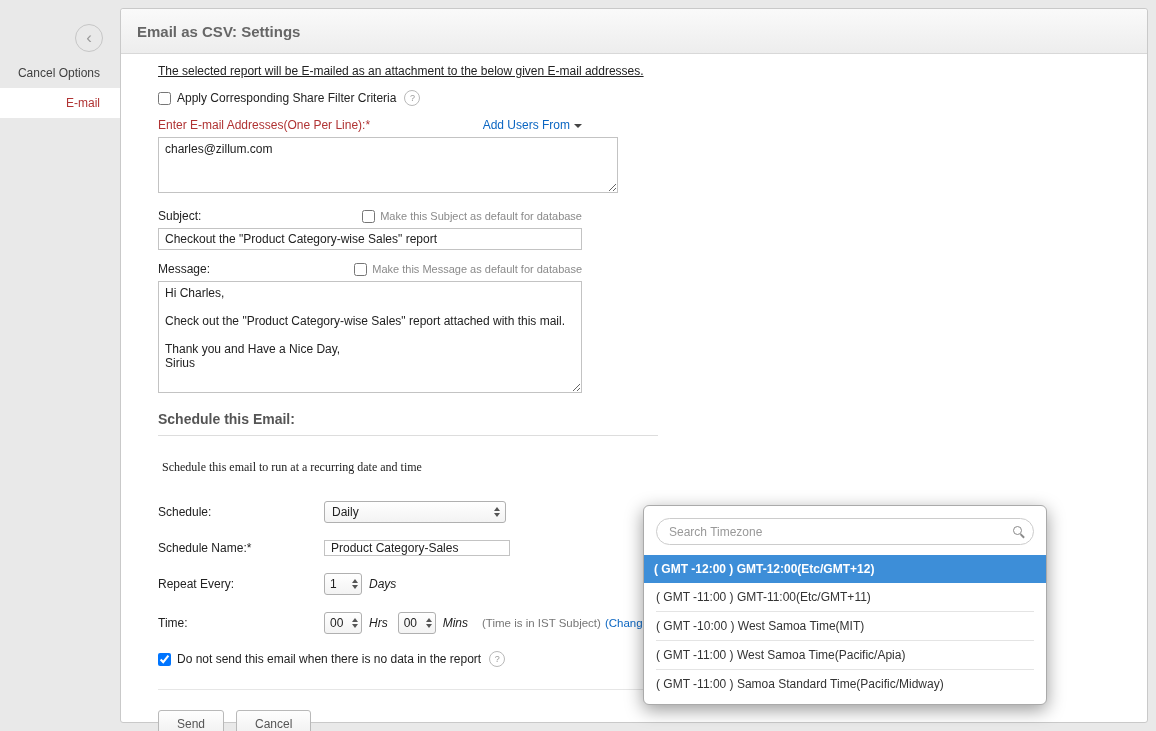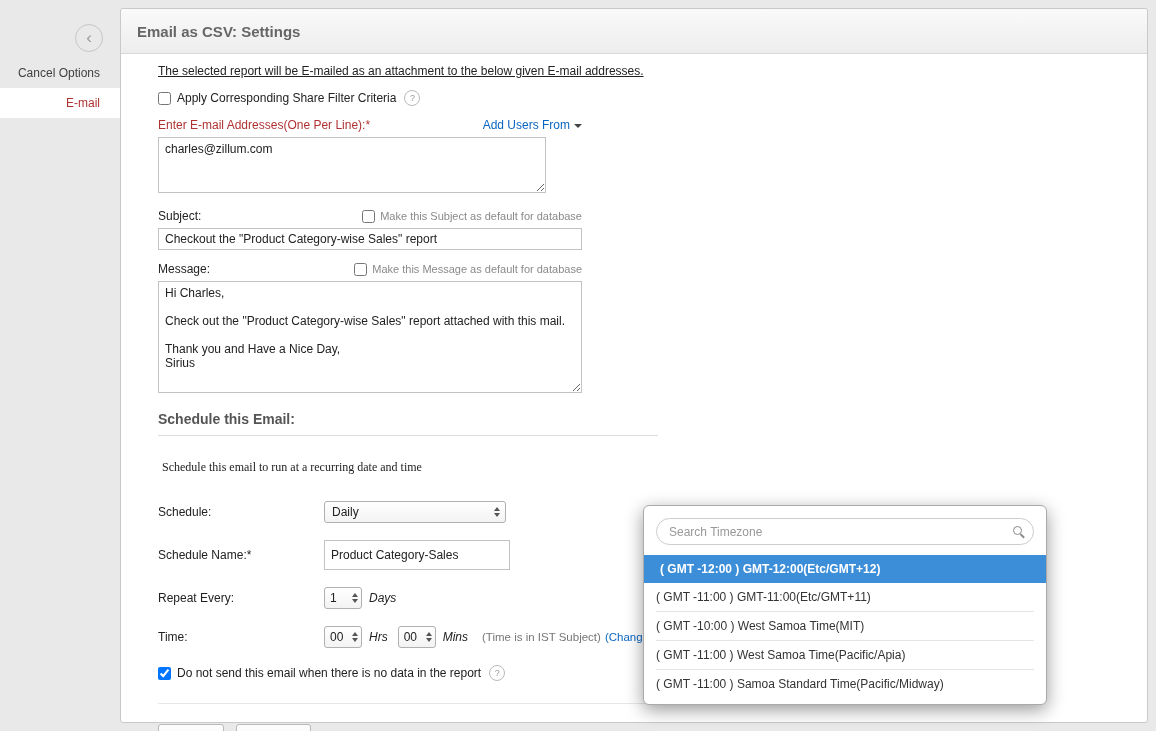--- a/index.html
+++ b/index.html
@@ -68,21 +68,21 @@
   .caret-down{
     display:inline-block; width:0; height:0;
     border-left:4px solid transparent; border-right:4px solid transparent;
     border-top:4px solid #444; margin-left:4px; vertical-align:middle;
   }
 
   textarea,.text-input{
     font-family:inherit; font-size:12px; color:#222;
     border:1px solid #c3c3c3; box-sizing:border-box; padding:4px 6px; background:#fff;
   }
-  .email-area{ width:388px; height:56px; resize:both; display:block; margin-bottom:16px; }
+  .email-area{ width:460px; height:56px; resize:both; display:block; margin-bottom:16px; }
   .default-check{ display:flex; align-items:center; gap:5px; }
   .muted{ color:#8a8a8a; font-size:11px; }
   .text-input.w424i{ width:424px; height:22px; display:block; margin:3px 0 12px; }
   .message-area{ width:424px; height:112px; resize:both; display:block; margin:3px 0 0; }
 
   .section-title{ font-size:14px; color:#555; font-weight:bold; margin:18px 0 0; }
   .section-rule{ border:none; border-top:1px solid #ddd; width:500px; margin:8px 0 0; }
   .sched-desc{ font-size:12px; color:#222; margin:24px 4px 26px;font-family:Liberation Serif, serif; }
 
   .form-row{ display:flex; align-items:center; margin-bottom:17px; font-size:12px; }
@@ -92,21 +92,21 @@
     border:1px solid #b0b0b0; border-radius:3px; background:linear-gradient(#fff,#f3f3f3);
     height:22px; padding:0 5px 0 7px; box-sizing:border-box; cursor:pointer; color:#222;
   }
   .w182{ width:182px; }
   .w36{ width:38px; padding:0 3px 0 5px; }
   .caret-ud{ display:flex; flex-direction:column; gap:2px; margin-left:4px; }
   .caret-ud i{ display:block; width:0; height:0;
     border-left:3px solid transparent; border-right:3px solid transparent; }
   .caret-ud .u{ border-bottom:4px solid #555; }
   .caret-ud .d{ border-top:4px solid #555; }
-  .name-input{ width:186px; height:30px; }
+  .name-input{ width:186px; height:16px; }
   .unit{ margin:0 10px 0 7px;font-style:italic; }
   .note{ margin-left:4px; color:#777; font-size:11.5px; }
   .change{ margin-left:4px; font-size:11.5px; }
 
   .nodata{ margin-top:14px; }
   .bottom-rule{ border:none; border-top:1px solid #e6e6e6; width:488px; margin:22px 0 0; }
 
   .btn-row{ margin-top:20px; display:flex; gap:12px; }
   .btn{
     font-family:inherit; font-size:12px; color:#555;
@@ -135,21 +135,21 @@
     content:""; position:absolute; width:5px; height:1.5px; background:#8a8a8a;
     right:-4px; bottom:-2px; transform:rotate(45deg);
   }
   .tz-item{
     height:28px; line-height:28px; font-size:12px; color:#333;
     margin:0 12px; border-bottom:1px solid #e4e4e4; cursor:pointer;
     white-space:nowrap; overflow:hidden;
   }
   .tz-item:last-child{ border-bottom:none; }
   .tz-item.selected{
-    margin:0; padding:0 16px; background:var(--selected-blue);
+    margin:0; padding:0 10px; background:var(--selected-blue);
     color:#fff; font-weight:bold; border-bottom:none;
   }
 </style>
 </head>
 <body>
 
 <aside class="sidebar">
   <div class="back-btn">
     <span class="chev">‹</span>
   </div>

